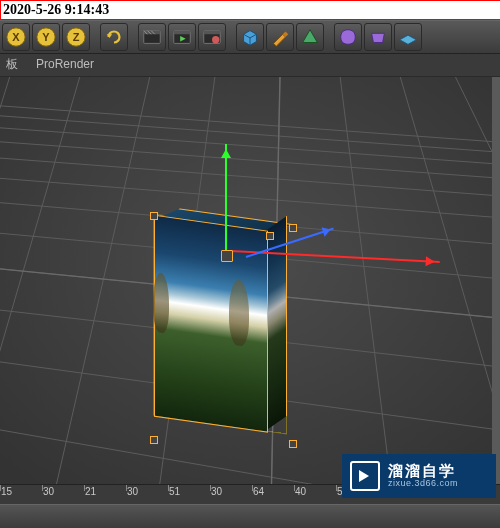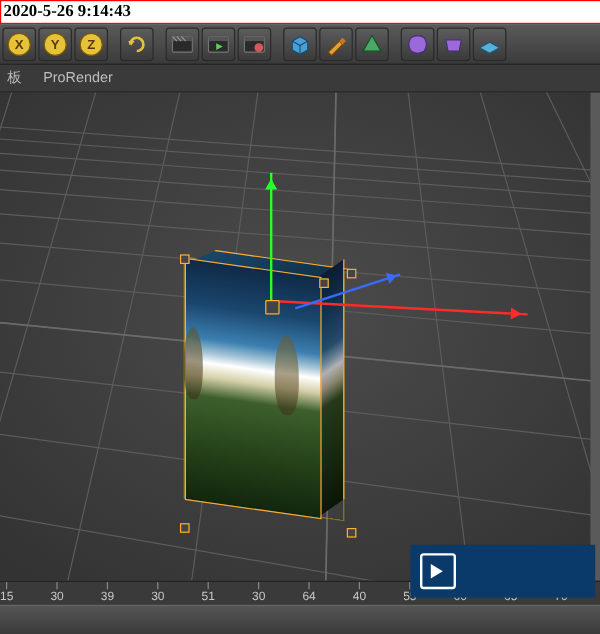--- a/index.html
+++ b/index.html
@@ -21,21 +21,21 @@
   .axis{position:absolute;pointer-events:none}
   .axis.y{left:225px;top:68px;width:2px;height:112px;background:#2aff2a}
   .axis.y::after{content:"";position:absolute;left:-4px;top:0;border:5px solid transparent;border-bottom:9px solid #2aff2a}
   .axis.x{left:230px;top:174px;width:210px;height:2px;background:#ff2a2a;transform-origin:left;transform:rotate(3deg)}
   .axis.x::after{content:"";position:absolute;right:0;top:-4px;border:5px solid transparent;border-left:9px solid #ff2a2a}
   .axis.z{left:154px;top:180px;width:92px;height:2px;background:#3a6aff;transform-origin:right;transform:rotate(162deg)}
   .axis.z::after{content:"";position:absolute;left:-2px;top:-4px;border:5px solid transparent;border-right:8px solid #3a6aff}
   .axis-origin{position:absolute;left:221px;top:174px;width:10px;height:10px;background:#444;border:1px solid #ffb030;border-radius:1px}
   .handle{position:absolute;width:6px;height:6px;background:#444;border:1px solid #ffb030}
   .timeline{position:absolute;left:0;top:484px;width:500px;height:20px;background:#3a3a3a;border-top:1px solid #222;display:flex;align-items:center;font-size:10px;color:#c8c8c8;z-index:70}
-  .tick{position:absolute;top:0;height:20px;display:flex;flex-direction:column;align-items:center}
+  .tick{position:absolute;top:0;height:20px;display:flex;flex-direction:row;align-items:flex-start}
   .tick .t-line{width:1px;height:6px;background:#888}
   .tick .t-lbl{margin-top:1px}
   .bottombar{position:absolute;left:0;top:504px;width:500px;height:24px;background:linear-gradient(#555,#3a3a3a);border-top:1px solid #666;z-index:70}
   .watermark{position:absolute;right:4px;bottom:30px;width:138px;height:44px;background:#0a3a6a;display:flex;align-items:center;gap:8px;padding:0 8px;color:#fff;z-index:95}
   .watermark .play{width:26px;height:26px;border:2px solid #fff;border-radius:3px;display:flex;align-items:center;justify-content:center}
   .watermark .play::before{content:"";border:6px solid transparent;border-left:10px solid #fff;margin-left:4px}
   .watermark .txt{display:flex;flex-direction:column;line-height:1.1}
   .watermark .t1{font-size:15px;font-weight:bold;letter-spacing:2px}
   .watermark .t2{font-size:9px;color:#a8c4de;letter-spacing:.5px}
   .scrollbar{position:absolute;right:0;top:76px;width:8px;height:408px;background:#5a5a5a;z-index:60}
@@ -199,21 +199,21 @@
   <div class="tick" style="left:0px">
       <div class="t-line"></div>
       <div class="t-lbl">15</div>
     </div>
   <div class="tick" style="left:42px">
       <div class="t-line"></div>
       <div class="t-lbl">30</div>
     </div>
   <div class="tick" style="left:84px">
       <div class="t-line"></div>
-      <div class="t-lbl">39</div>
+      <div class="t-lbl">21</div>
     </div>
   <div class="tick" style="left:126px">
       <div class="t-line"></div>
       <div class="t-lbl">30</div>
     </div>
   <div class="tick" style="left:168px">
       <div class="t-line"></div>
       <div class="t-lbl">51</div>
     </div>
   <div class="tick" style="left:210px">
@@ -243,13 +243,17 @@
   <div class="tick" style="left:462px">
       <div class="t-line"></div>
       <div class="t-lbl">70</div>
     </div>
 </div>
 
 <div class="bottombar"></div>
 
 <div class="watermark">
   <div class="play"></div>
+  <div class="txt">
+    <div class="t1">溜溜自学</div>
+    <div class="t2">zixue.3d66.com</div>
+  </div>
 </div>
 
 </body></html>

